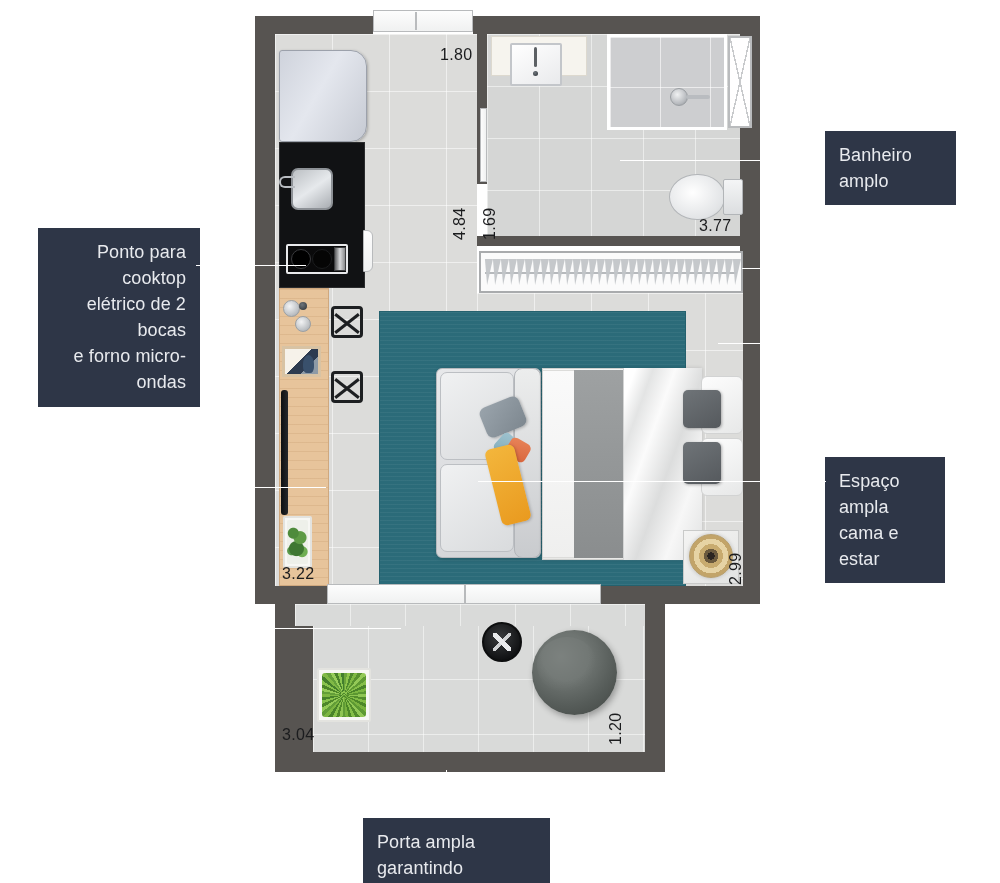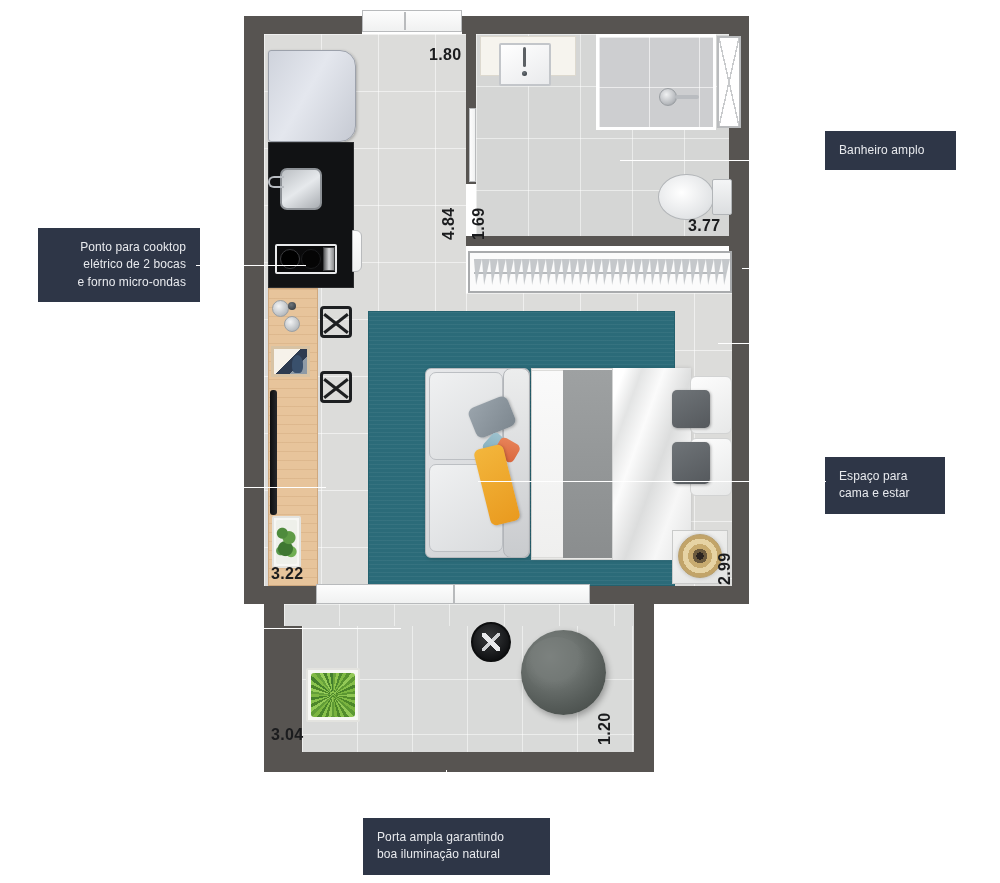--- a/index.html
+++ b/index.html
@@ -14,43 +14,43 @@
     height: 883px;
     background: #ffffff;
     overflow: hidden;
   }
 
   
   .callout {
     position: absolute;
     background: #2e3647;
     color: #e8eaee;
-    font-size: 12px;
+    font-size: 18px;
     line-height: 1.45;
     padding: 11px 14px;
     white-space: pre-line;
     letter-spacing: .1px;
   }
   .callout.right-align { text-align: right; }
   .callout.left-align  { text-align: left; }
   .callout.center-align{ text-align: center; }
 
   .leader {
     position: absolute;
     background: #ffffff;
     height: 1.4px;
     z-index: 6;
   }
   .leader.vert { width: 1.4px; height: auto; }
 
   
   #plan {
     position: absolute;
-    left: 244px; top: 8px;
-    width: 405px; height: 600px; font-weight: bold;
+    left: 255px; top: 8px;
+    width: 405px; height: 600px;
   }
 
   .wall {
     position: absolute;
     background: #575451;
   }
 
   
   .floor {
     position: absolute;
@@ -623,16 +623,16 @@
 
 
 
   <div class="callout left-align" style="left:363px; top:818px; width:187px;">Porta ampla garantindo
 boa iluminação natural</div>
 
   <div class="callout left-align" style="left:825px; top:131px; width:131px;">Banheiro amplo</div>
 
 
 
-  <div class="callout left-align" style="left:825px; top:457px; width:120px;">Espaço para
+  <div class="callout left-align" style="left:825px; top:457px; width:120px;">Espaço ampla
 cama e estar</div>
 
 </div>
 
 </body></html>

